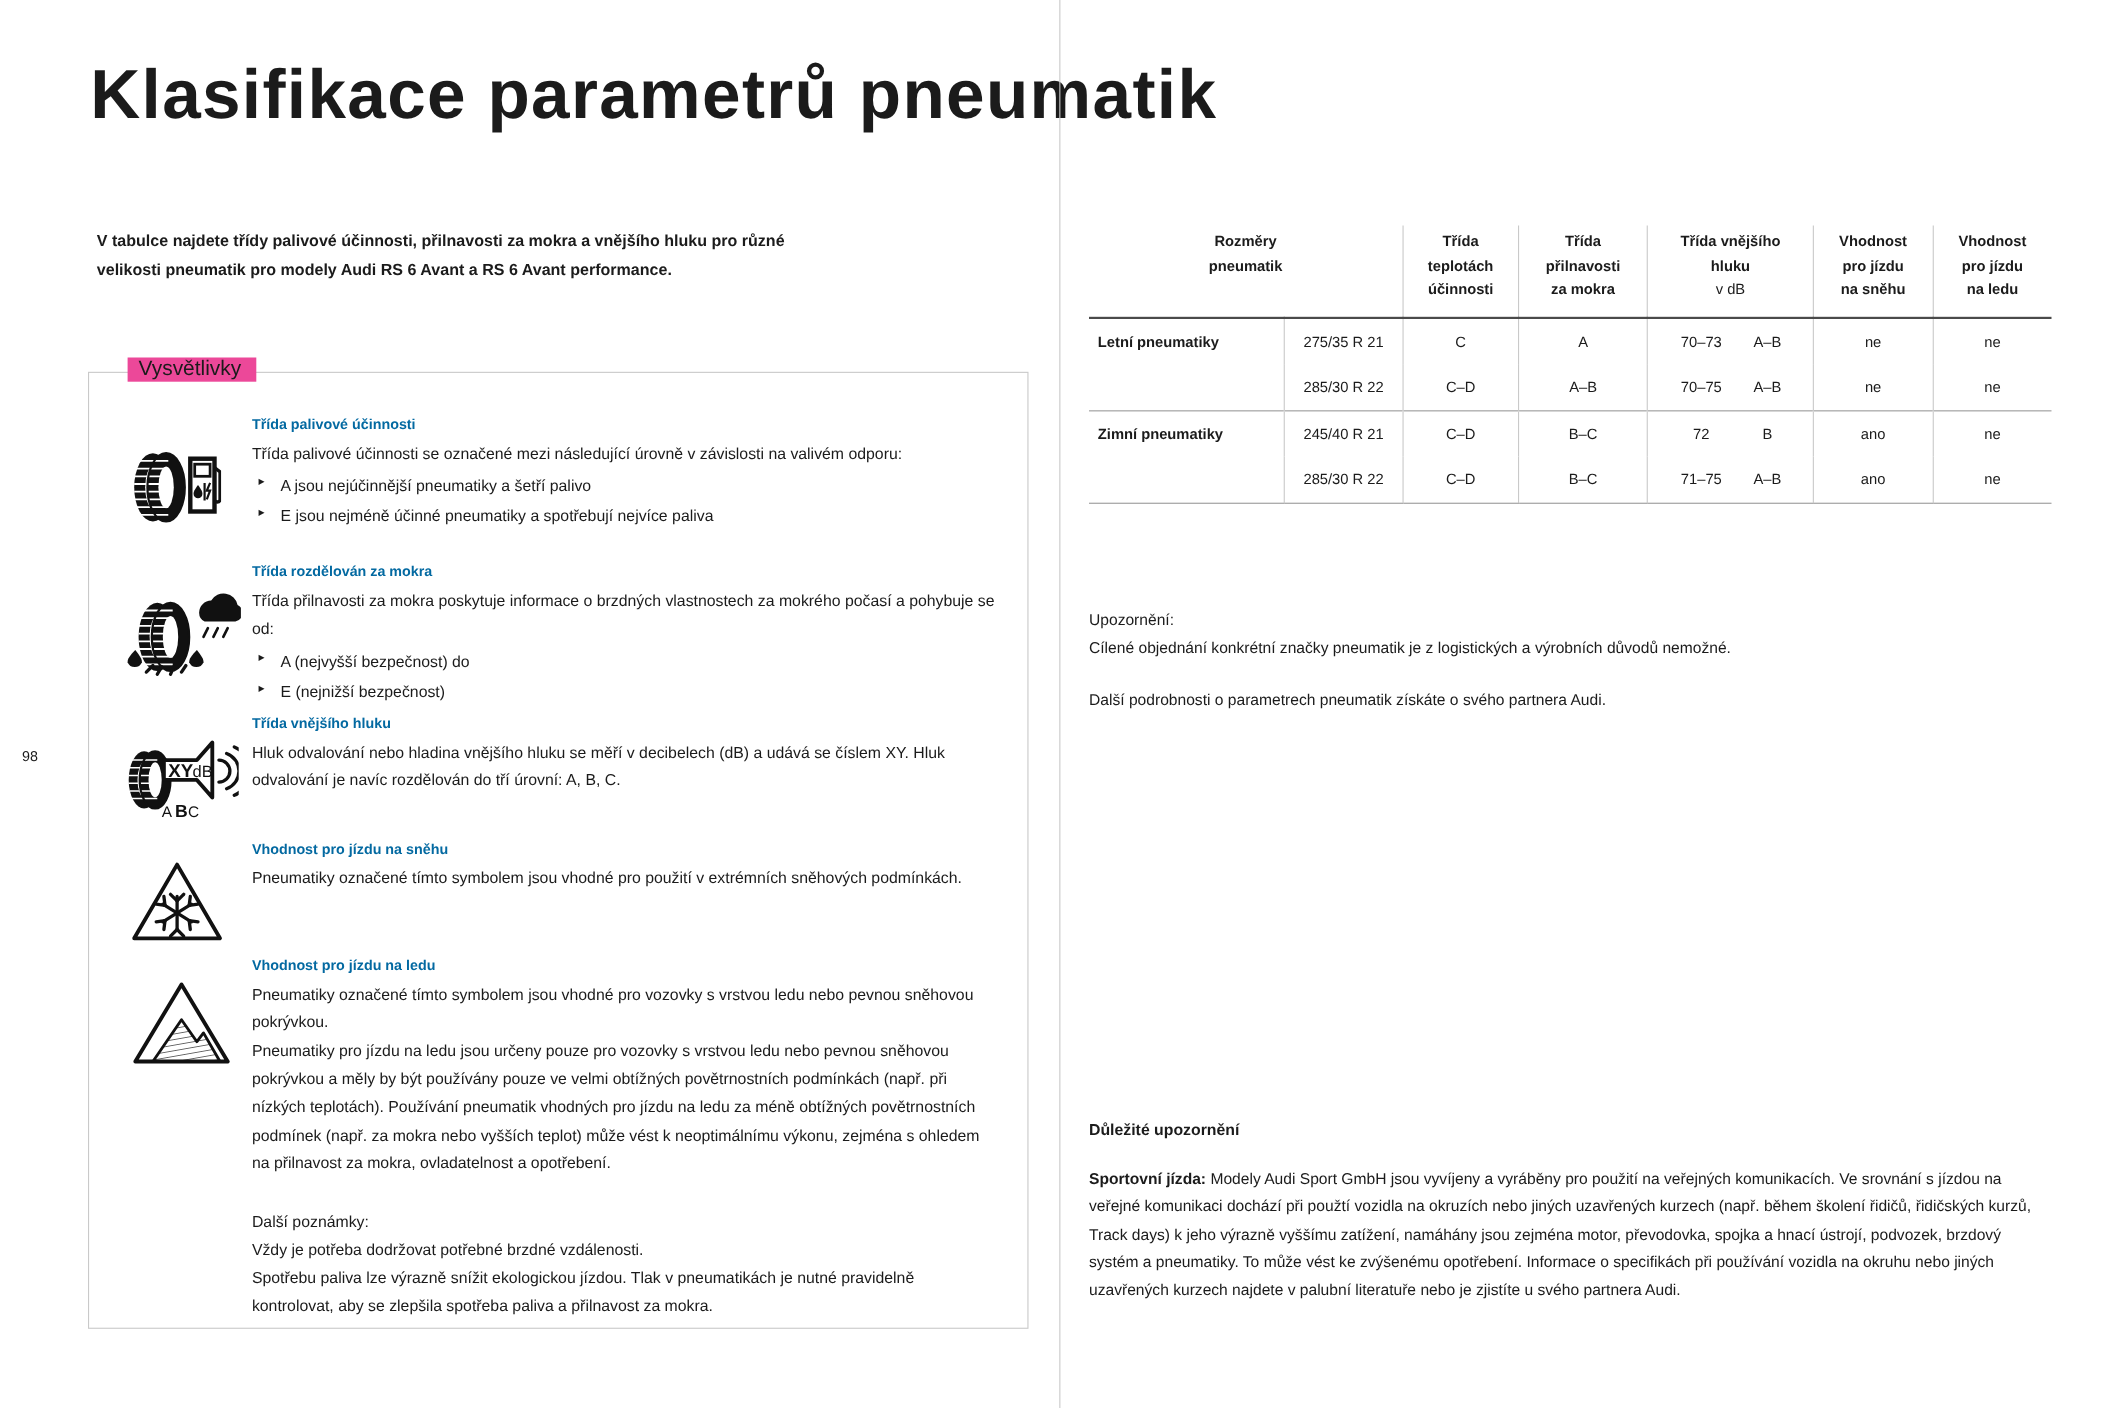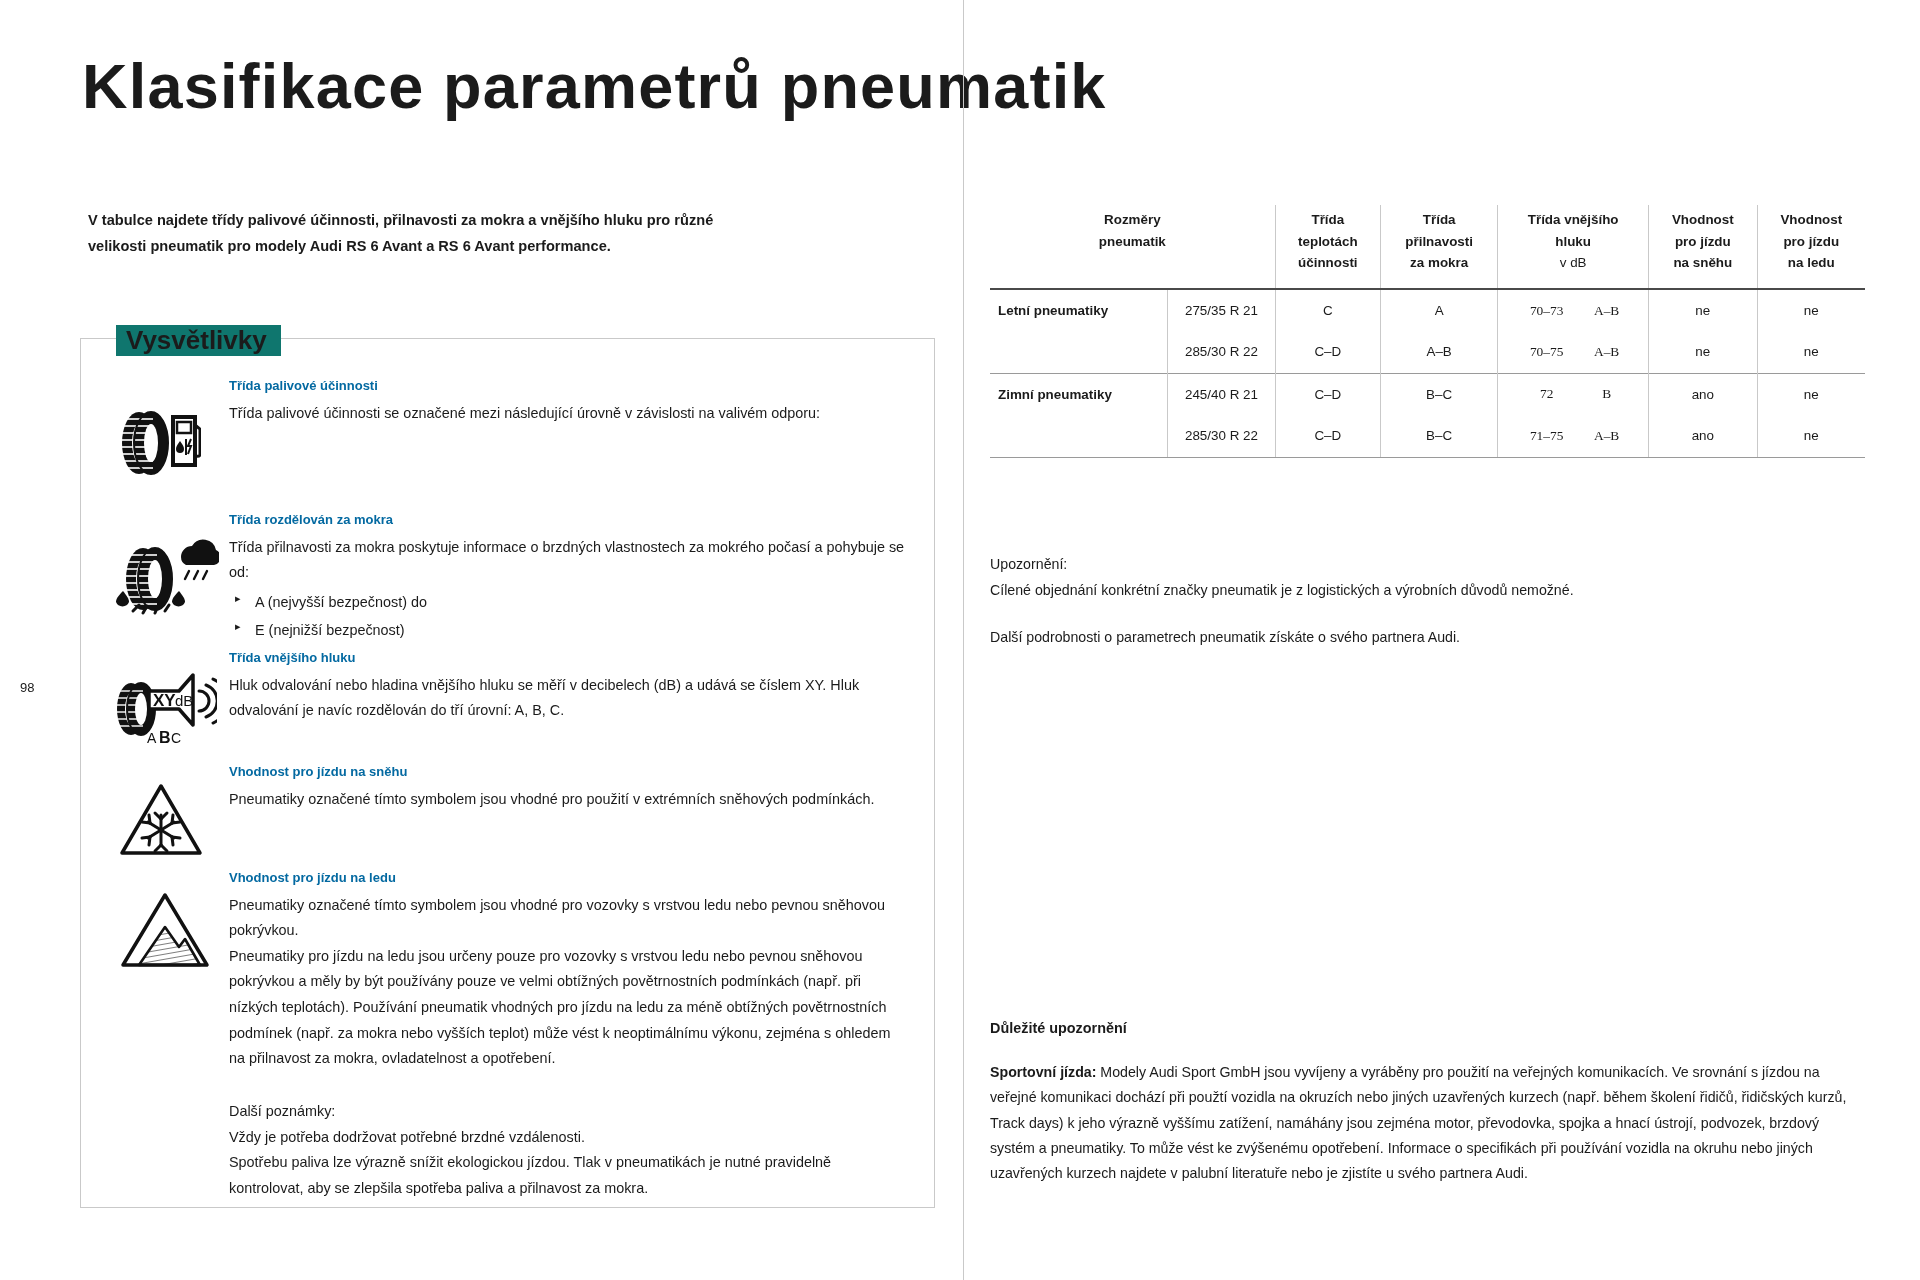--- a/index.html
+++ b/index.html
@@ -32,22 +32,22 @@
   }
 
   
   .legend-box {
     position: absolute; left: 80px; top: 338px;
     width: 855px; height: 870px;
     border: 1px solid #c9c9c9;
   }
   .legend-title {
     position: absolute; left: 35px; top: -14px;
-    background: #0f766e; padding: 0 14px 0 10px;
-    font-size: 26px; font-weight: 700; color: #1b1b1b;
+    background: #ec4899; padding: 0 14px 0 10px;
+    font-size: 19px; font-weight: 400; color: #1b1b1b;
   }
   .legend-inner { position: absolute; left: 0; top: 0; width: 100%; height: 100%; }
 
   .lg-item { position: absolute; }
   .lg-icon { position: absolute; }
   .lg-head {
     font-size: 13px; font-weight: 700; color: #0369a1;
     margin-bottom: 6px; line-height: 1.35;
   }
   .lg-body {
@@ -91,21 +91,21 @@
     height: 42px; border-left: 1px solid #c9c9c9;
     font-weight: 400;
   }
   table.tyres tbody td.rowlabel {
     text-align: left; font-weight: 700; border-left: none;
     padding-left: 8px; white-space: nowrap;
   }
   table.tyres tbody td.size { text-align: center; }
   table.tyres tbody tr.group-top td { border-top: 1px solid #9a9a9a; }
   table.tyres tbody tr.last-row td { border-bottom: 1px solid #9a9a9a; }
-  .noise-cell { display: flex; align-items: flex-start; justify-content: center; gap: 23px; font-family: Liberation Serif, serif; }
+  .noise-cell { display: flex; align-items: flex-start; justify-content: center; gap: 23px; }
   .noise-db { min-width: 44px; text-align: center; }
   .noise-cls { min-width: 30px; text-align: center; }
 
   
   .table-notes {
     position: absolute; left: 990px; top: 552px; width: 800px;
     font-size: 14.2px; line-height: 1.8; color: #1b1b1b;
   }
   .table-notes .gap { height: 22px; }
 
@@ -155,20 +155,24 @@
             <rect x="68" y="23" width="14" height="11" fill="none" stroke="#111" stroke-width="2.5"></rect>
             <path d="M86 26 l5 4 v26 a3 3 0 0 1 -5 0" fill="none" stroke="#111" stroke-width="3"></path>
             <path d="M71 42 c-3 4 -4 6 -4 8 a4 4 0 0 0 8 0 c0 -2 -1 -4 -4 -8 z" fill="#111"></path>
             <line x1="77" y1="40" x2="77" y2="56" stroke="#111" stroke-width="2"></line>
             <path d="M82 40 l-3 7 h3 l-3 8" fill="none" stroke="#111" stroke-width="2"></path>
           </svg>
         </div>
         <div style="margin-left:120px;">
           <div class="lg-head">Třída palivové účinnosti</div>
           <div class="lg-body">Třída palivové účinnosti se označené mezi následující úrovně v závislosti na valivém odporu:</div>
+          <ul class="lg-bullets">
+            <li>A jsou nejúčinnější pneumatiky a šetří palivo</li>
+            <li>E jsou nejméně účinné pneumatiky a spotřebují nejvíce paliva</li>
+          </ul>
         </div>
       </div>
 
       <div class="lg-item" style="left:28px; top:172px; width:800px;">
         <div class="lg-icon" style="left:0; top:26px;">
           <svg width="110" height="84" viewBox="0 0 110 84">
             <ellipse cx="34" cy="42" rx="17" ry="31" fill="#111"></ellipse>
             <ellipse cx="34" cy="42" rx="7" ry="19" fill="#fff"></ellipse>
             <ellipse cx="46" cy="42" rx="17" ry="31" fill="#111"></ellipse>
             <ellipse cx="46" cy="42" rx="7" ry="19" fill="#fff"></ellipse>

